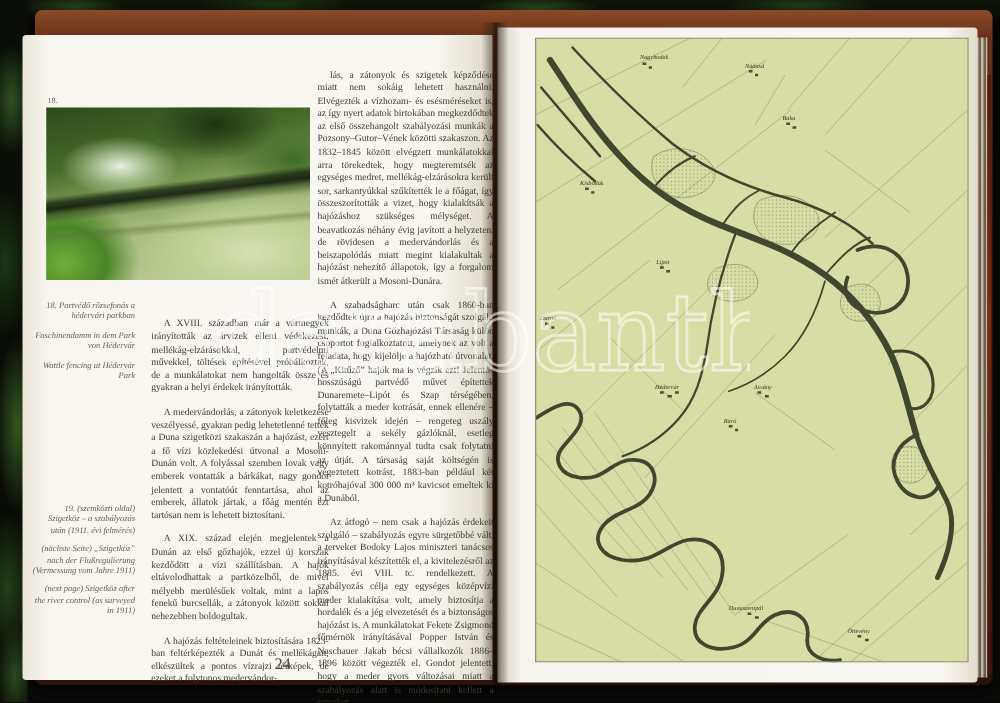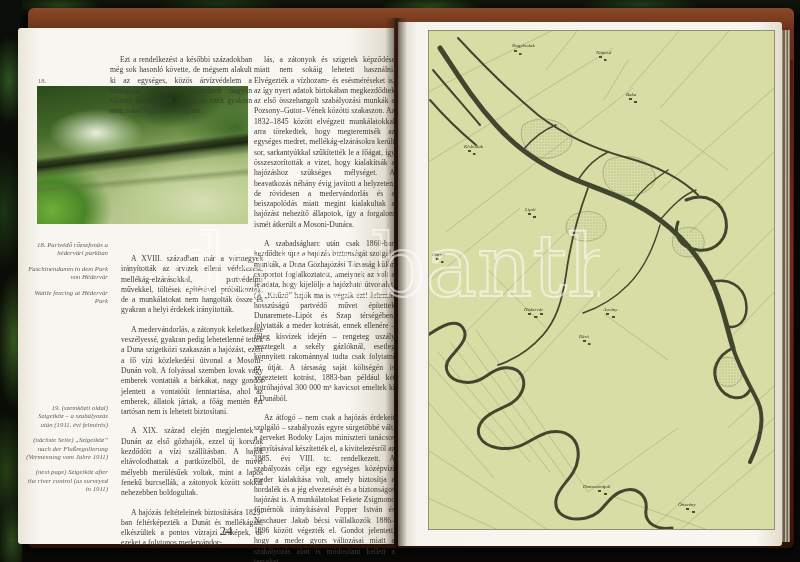--- a/index.html
+++ b/index.html
@@ -97,23 +97,20 @@
       <div class="lang">Faschinendamm in dem Park von Hédervár</div>
       <div class="lang">Wattle fencing at Hédervár Park</div>
     </div>
 
     <div class="cap cap2">
       <div class="lang">19. (szemközti oldal) Szigetköz – a szabályozás után (1911. évi felmérés)</div>
       <div class="lang">(nächste Seite) „Szigetköz” nach der Flußregulierung (Vermessung vom Jahre 1911)</div>
       <div class="lang">(next page) Szigetköz after the river control (as surveyed in 1911)</div>
     </div>
 
-    <div class="bodycol colmidtop">
-      <p>Ezt a rendelkezést a későbbi századokban még sok hasonló követte, de mégsem alakult ki az egységes, közös árvízvédelem a térségben, az épített védművek nagyon változó minőségűek voltak, és ezek gyakran nem sokat segítettek a bajban.</p>
-    </div>
 
     <div class="bodycol colmidbot">
       <p>A XVIII. században már a vármegyék irányították az árvizek elleni védekezést, mellékág-elzárásokkal, partvédelmi művekkel, töltések építésével próbálkoztak, de a munkálatokat nem hangolták össze és gyakran a helyi érdekek irányították.</p>
       <p>A medervándorlás, a zátonyok keletkezése veszélyessé, gyakran pedig lehetetlenné tették a Duna szigetközi szakaszán a hajózást, ezért a fő vízi közlekedési útvonal a Mosoni-Dunán volt. A folyással szemben lovak vagy emberek vontatták a bárkákat, nagy gondot jelentett a vontatóút fenntartása, ahol az emberek, állatok jártak, a főág mentén ezt tartósan nem is lehetett biztosítani.</p>
       <p>A XIX. század elején megjelentek a Dunán az első gőzhajók, ezzel új korszak kezdődött a vízi szállításban. A hajók eltávolodhattak a partközelből, de mivel mélyebb merülésűek voltak, mint a lapos fenekű burcsellák, a zátonyok között sokkal nehezebben boldogultak.</p>
       <p>A hajózás feltételeinek biztosítására 1823-ban feltérképezték a Dunát és mellékágait, elkészültek a pontos vízrajzi térképek, de ezeket a folytonos medervándor-</p>
     </div>
 
     <div class="bodycol colright">
       <p>lás, a zátonyok és szigetek képződése miatt nem sokáig lehetett használni. Elvégezték a vízhozam- és esésméréseket is, az így nyert adatok birtokában megkezdődtek az első összehangolt szabályozási munkák a Pozsony–Gutor–Vének közötti szakaszon. Az 1832–1845 között elvégzett munkálatokkal arra törekedtek, hogy megteremtsék az egységes medret, mellékág-elzárásokra került sor, sarkantyúkkal szűkítették le a főágat, így összeszorították a vizet, hogy kialakítsák a hajózáshoz szükséges mélységet. A beavatkozás néhány évig javított a helyzeten, de rövidesen a medervándorlás és a beiszapolódás miatt megint kialakultak a hajózást nehezítő állapotok, így a forgalom ismét átkerült a Mosoni-Dunára.</p>

